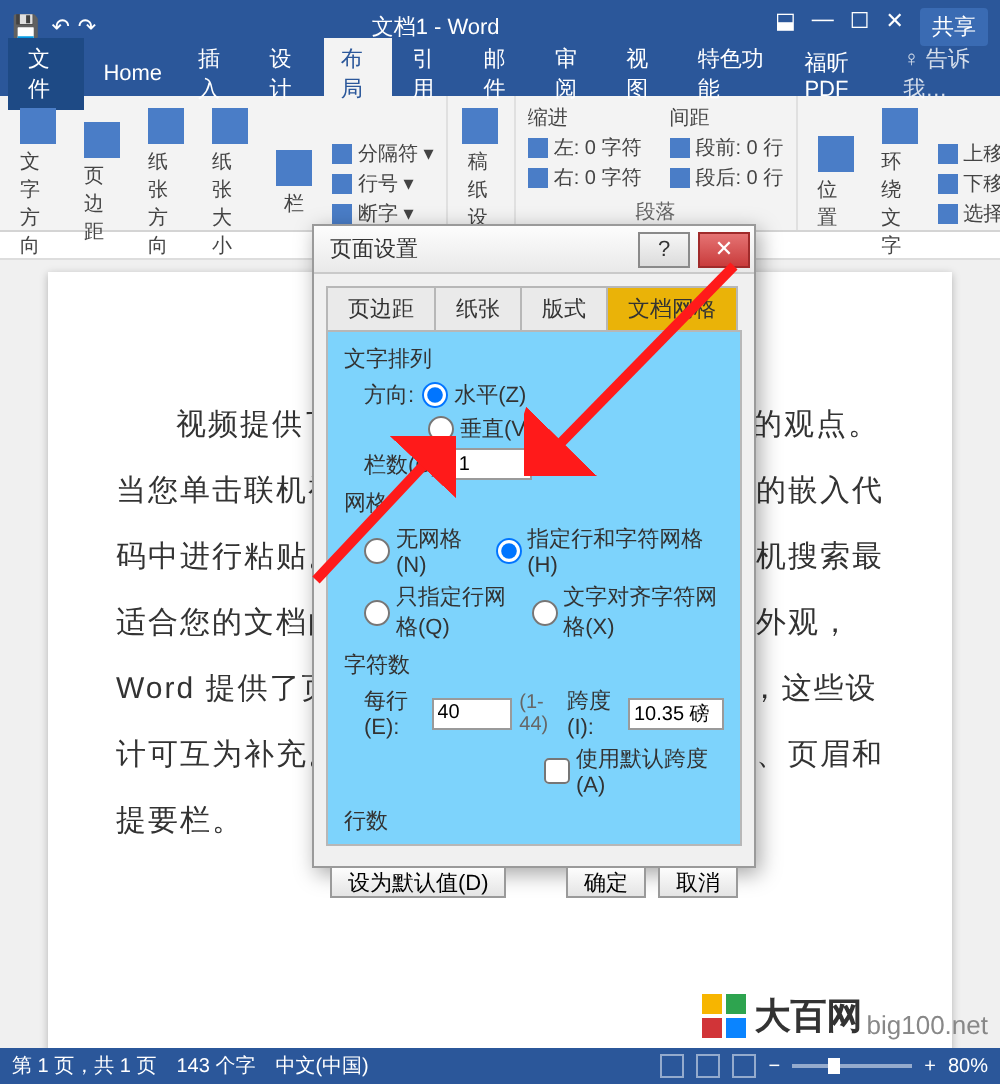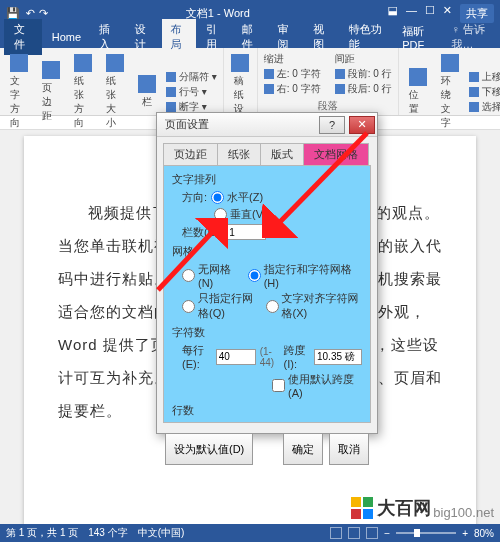--- a/index.html
+++ b/index.html
@@ -34,31 +34,31 @@
   .statusbar .slider { width:60px; height:2px; background:rgba(255,255,255,.5); position:relative;}
   .statusbar .slider::after{content:"";position:absolute;left:30%;top:-3px;width:6px;height:8px;background:#fff;}
 
   .dialog { position: absolute; top: 112px; left: 156px; width: 222px; height: 322px; background: #f0f0f0; border: 1px solid #9a9a9a; box-shadow: 2px 3px 10px rgba(0,0,0,.35); font-size: 11px; color: #333; z-index: 10; }
   .dlg-title { height: 24px; background: linear-gradient(#fdfdfd,#e9e9e9); border-bottom:1px solid #c9c9c9; display:flex; align-items:center; padding-left:8px; }
   .dlg-title .r { margin-left:auto; display:flex;}
   .dlg-title .btn { width:26px; height:18px; margin:2px; border:1px solid #8a8a8a; background:linear-gradient(#f6f6f6,#dcdcdc); display:flex;align-items:center;justify-content:center; font-size:11px; cursor:pointer;}
   .dlg-title .btn.close { background:linear-gradient(#e57373,#c93c3c); color:#fff; border-color:#a02a2a;}
   .dlg-tabs { display:flex; margin:6px 6px 0; }
   .dlg-tabs .t { padding:3px 10px; border:1px solid #b7b7b7; border-bottom:none; background:#eaeaea; font-size:11px; cursor:pointer; margin-right:-1px;}
-  .dlg-tabs .t.active { background:#ec4899; position:relative; z-index:2;}
+  .dlg-tabs .t.active { background:#eab308; position:relative; z-index:2;}
   .dlg-body { border:1px solid #b7b7b7; margin:0 6px 6px; background:#7dd3fc; padding:6px 8px 8px; height:258px; overflow:hidden;}
   .fs { margin-bottom:4px;}
   .fs .hd { font-size:11px; margin-bottom:3px;}
   .fs .row { display:flex; align-items:center; gap:4px; margin:2px 0 2px 10px; font-size:11px;}
   .fs label { display:flex; align-items:center; gap:3px; font-size:11px;}
   .fs input[type=radio],.fs input[type=checkbox]{margin:0;}
   .sp { width:40px; height:16px; border:1px solid #9a9a9a; font-size:10px; padding:0 2px;}
   .sp.w { width:48px;}
   .rng { color:#666; font-size:10px;}
-  .dlg-bottom .btn2, .dlg-foot .btn2 { height:32px; padding:0 8px; font-size:11px; border:1px solid #9a9a9a; background:linear-gradient(#fdfdfd,#e4e4e4); cursor:pointer;}
+  .dlg-bottom .btn2, .dlg-foot .btn2 { height:16px; padding:0 8px; font-size:11px; border:1px solid #9a9a9a; background:linear-gradient(#fdfdfd,#e4e4e4); cursor:pointer;}
   .dlg-foot { display:flex; gap:6px; padding:4px 8px 6px; justify-content:flex-end; align-items:center;}
   .dlg-foot .left { margin-right:auto;}
 
   .arrow { position:absolute; z-index:20; pointer-events:none;}
   .arrow.a1 { top:128px; left:262px; width:110px; height:110px;}
   .arrow.a2 { top:218px; left:148px; width:80px; height:80px;}
   .logo { position:absolute; right:6px; bottom:22px; display:flex; align-items:center; gap:4px; font-size:18px; font-weight:700; color:#333; z-index:5;}
   .logo .sq { display:grid; grid-template-columns:10px 10px; grid-template-rows:10px 10px; gap:2px;}
   .logo .sq span:nth-child(1){background:#f7b500;}
   .logo .sq span:nth-child(2){background:#2ea44f;}

